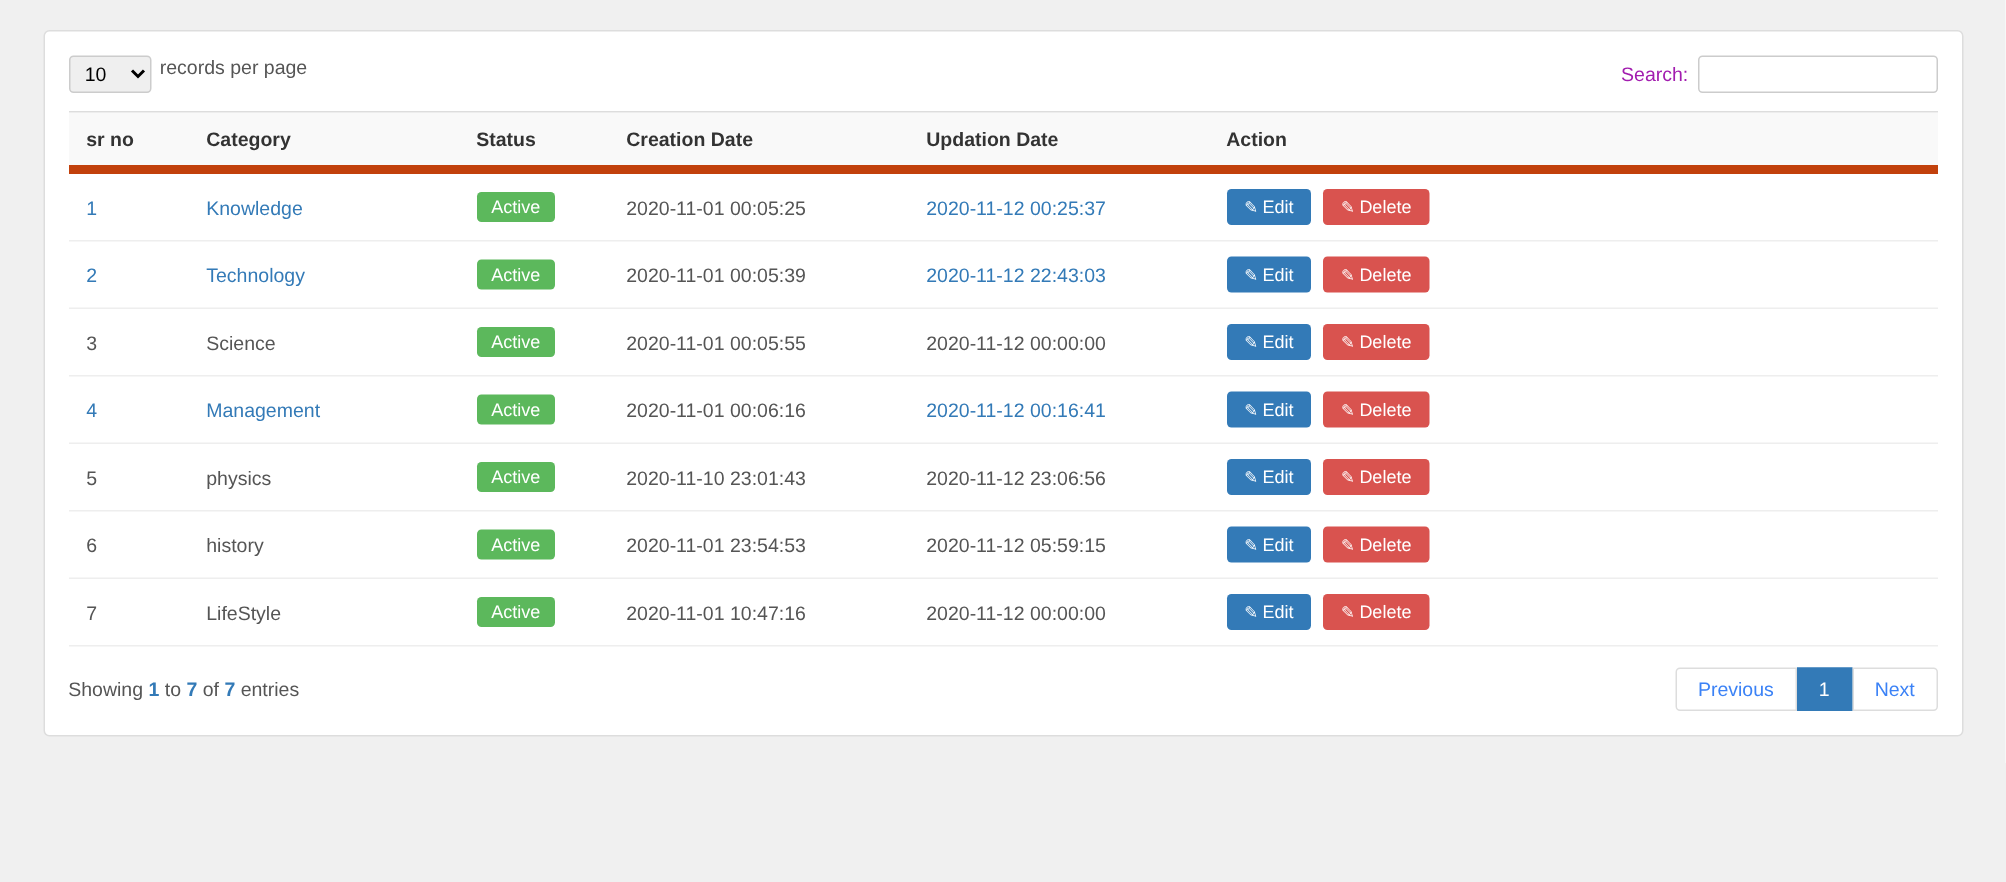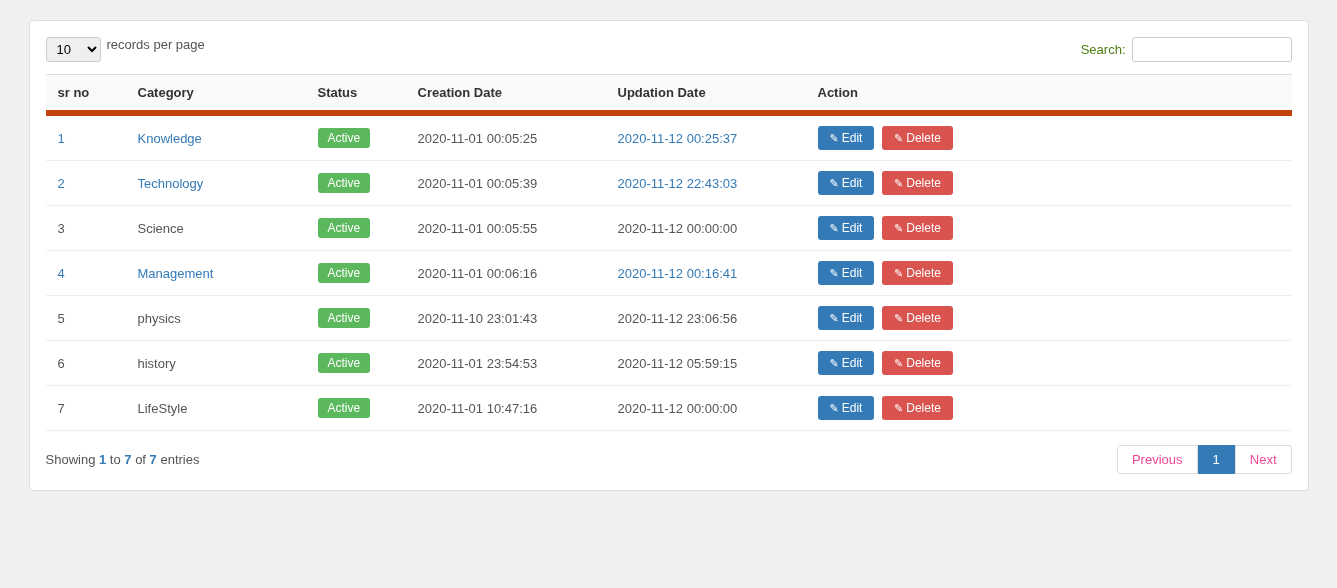--- a/index.html
+++ b/index.html
@@ -50,21 +50,21 @@
       color: #555;
       font-size: 13px;
     }
     .search-area {
       display: flex;
       align-items: center;
       gap: 6px;
     }
     .search-area label {
       font-size: 13px;
-      color: #4d7c0f;
+      color: #a21caf;
     }
     .search-area input {
       border: 1px solid #ccc;
       border-radius: 3px;
       padding: 4px 8px;
       font-size: 13px;
       width: 160px;
     }
     table {
       width: 100%;
@@ -161,21 +161,21 @@
     .pagination {
       display: flex;
       gap: 0;
     }
     .pagination button {
       border: 1px solid #ddd;
       background: #fff;
       padding: 6px 14px;
       font-size: 13px;
       cursor: pointer;
-      color: #ec4899;
+      color: #3b82f6;
     }
     .pagination button.active {
       background: #337ab7;
       color: #fff;
       border-color: #337ab7;
     }
     .pagination button:first-child {
       border-radius: 3px 0 0 3px;
     }
     .pagination button:last-child {

